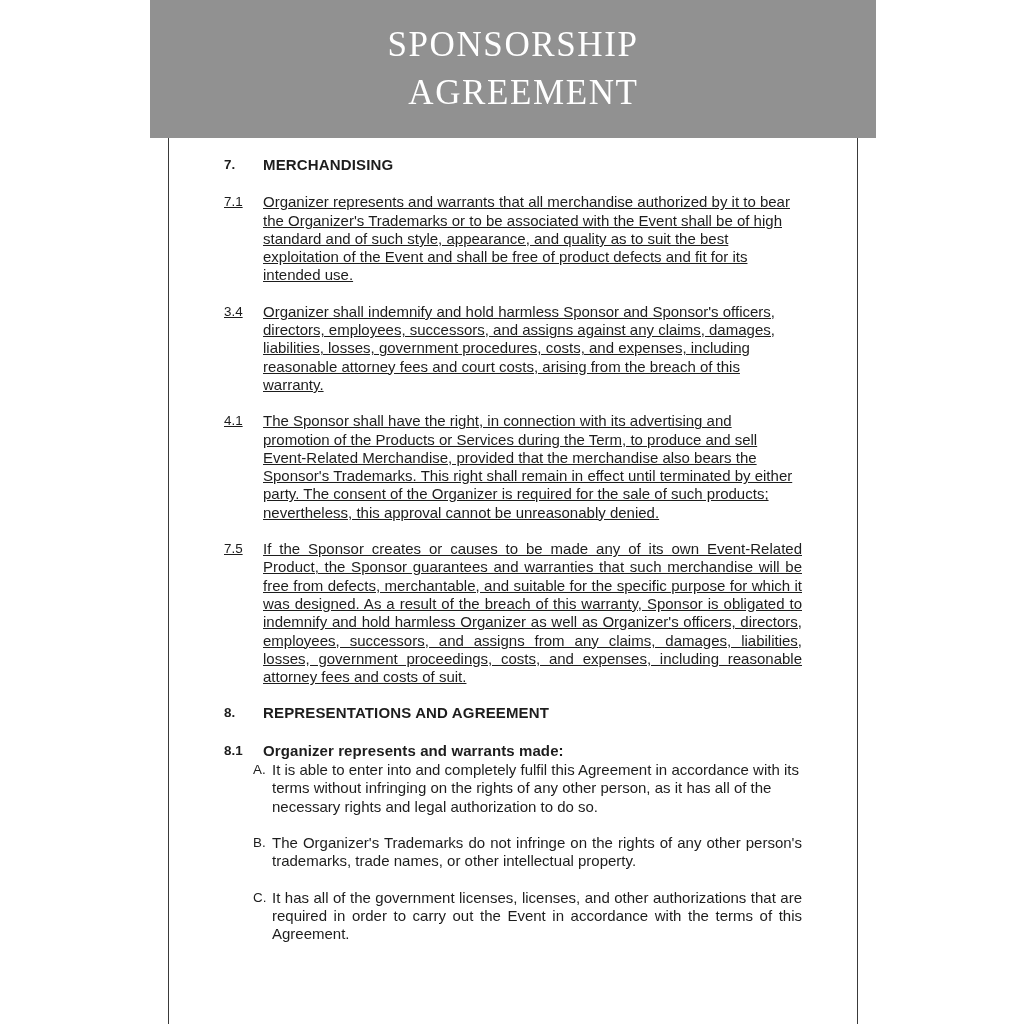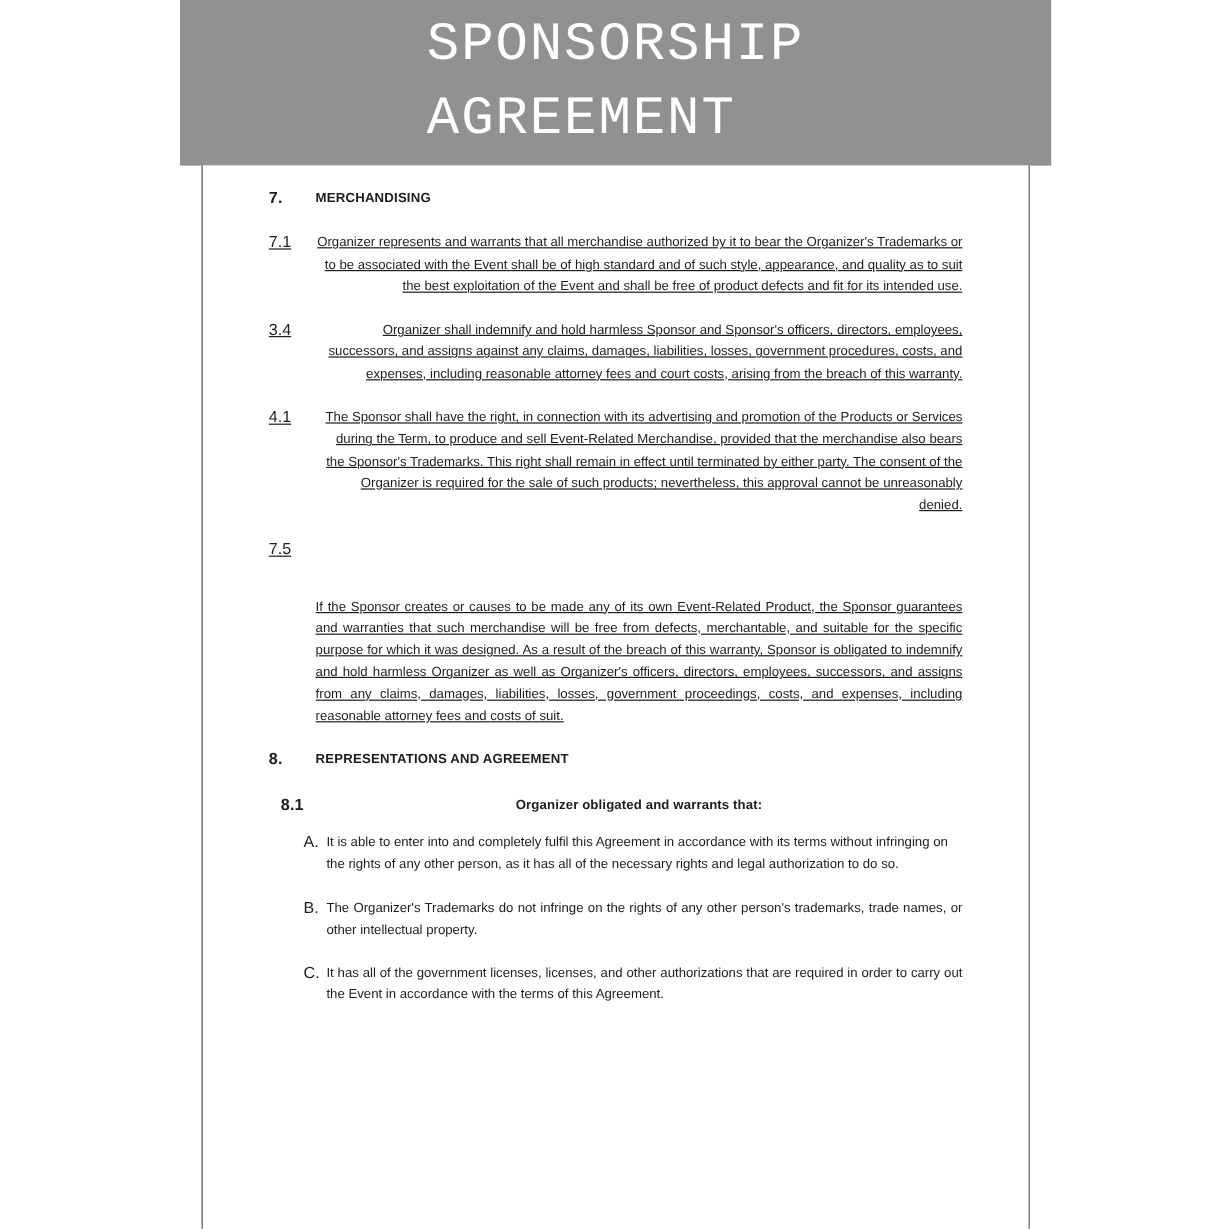--- a/index.html
+++ b/index.html
@@ -31,26 +31,26 @@
     top: 0;
     width: 726px;
     height: 138px;
     background: #919191;
     display: flex;
     align-items: center;
     justify-content: center;
   }
   #banner-title {
     color: #ffffff;
-    font-family: Liberation Mono, monospace;
+    font-family: Liberation Serif, serif;
     font-weight: 300;
-    font-size: 45px;
+    font-size: 35px;
     line-height: 1.38;
     letter-spacing: 1.6px;
-    text-align: left;
+    text-align: right;
     white-space: pre-line;
     -webkit-font-smoothing: antialiased;
   }
 
   
   .rule {
     position: absolute;
     top: 138px;
     width: 1px;
     height: 886px;
@@ -86,44 +86,44 @@
     align-items: flex-start;
   }
   .marker {
     flex: 0 0 auto;
     width: 39px;            
     font-size: 13.4px;
     line-height: 18.3px;
   }
   .body-text {
     flex: 1 1 auto;
-    font-size: 11px;
+    font-size: 15px;
     line-height: 18.3px;
   }
 
   
   .section-heading { margin-bottom: 19px; }
   .section-heading .marker,
   .section-heading .body-text {
     font-weight: bold;
     letter-spacing: 0.15px;
   }
 
   
-  .sub-heading { margin-bottom: 13px; text-align: center; }
+  .sub-heading { margin-bottom: 1px; }
   .sub-heading .marker,
   .sub-heading .body-text {
     font-weight: bold;
     letter-spacing: 0.1px;
   }
 
   
   .clause { margin-bottom: 18px; text-decoration: underline; }
-  .clause .body-text { text-align: right; }
-  .clause.justified .body-text { text-align: justify; margin-top: 48px; }
+  .clause .body-text { text-align: left; }
+  .clause.justified .body-text { text-align: justify; }
 
   
   .letter-item {
     display: flex;
     align-items: flex-start;
     margin-left: 29px;      
     margin-bottom: 18px;
   }
   .letter-item .marker { width: 19px; }  
   .letter-item.justified .body-text { text-align: justify; }
@@ -162,21 +162,21 @@
         <div class="row clause justified">
           <div class="marker">7.5</div>
           <div class="body-text">If the Sponsor creates or causes to be made any of its own Event-Related Product, the Sponsor guarantees and warranties that such merchandise will be free from defects, merchantable, and suitable for the specific purpose for which it was designed. As a result of the breach of this warranty, Sponsor is obligated to indemnify and hold harmless Organizer as well as Organizer's officers, directors, employees, successors, and assigns from any claims, damages, liabilities, losses, government proceedings, costs, and expenses, including reasonable attorney fees and costs of suit.</div>
         </div>
         <div class="row section-heading">
           <div class="marker">8.</div>
           <div class="body-text">REPRESENTATIONS AND AGREEMENT</div>
         </div>
         <div class="row sub-heading">
           <div class="marker">8.1</div>
-          <div class="body-text">Organizer obligated and warrants that:</div>
+          <div class="body-text">Organizer represents and warrants made:</div>
         </div>
         <div class="letter-item">
           <div class="marker">A.</div>
           <div class="body-text">It is able to enter into and completely fulfil this Agreement in accordance with its terms without infringing on the rights of any other person, as it has all of the necessary rights and legal authorization to do so.</div>
         </div>
         <div class="letter-item justified">
           <div class="marker">B.</div>
           <div class="body-text">The Organizer's Trademarks do not infringe on the rights of any other person's trademarks, trade names, or other intellectual property.</div>
         </div>
         <div class="letter-item justified">

